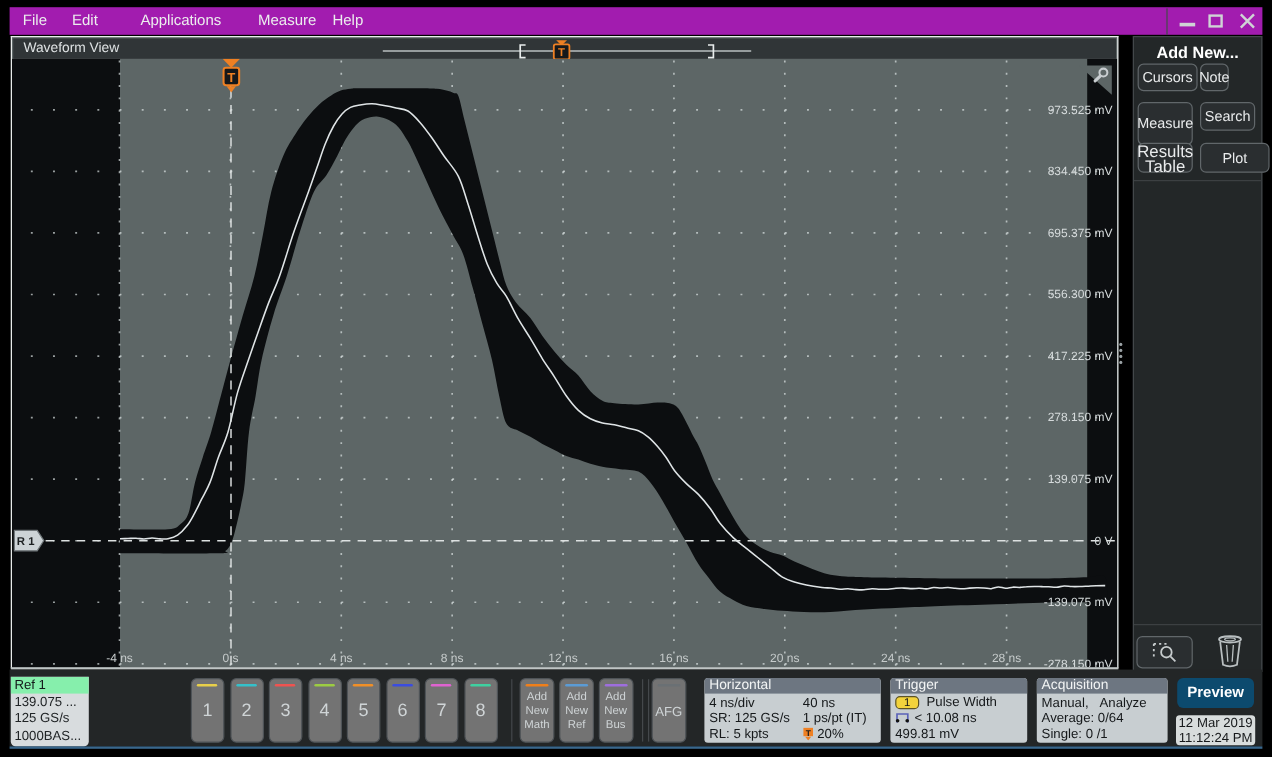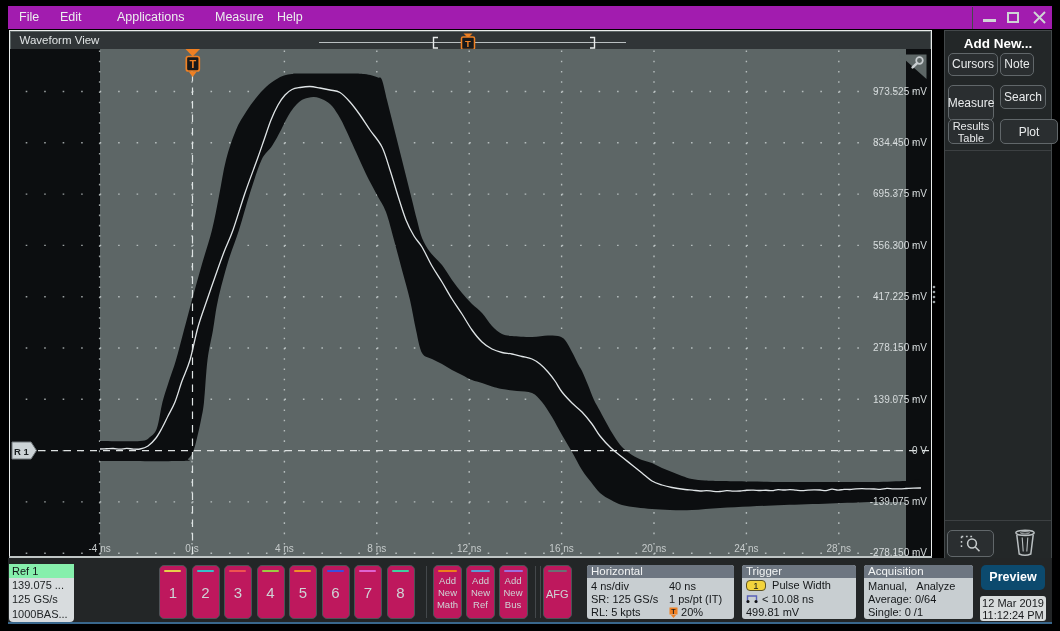--- a/index.html
+++ b/index.html
@@ -4,21 +4,21 @@
 body { width:1060px; height:631px; background:#000; font-family:"Liberation Sans",sans-serif; position:relative; overflow:hidden; }
 .abs { position:absolute; }
 #menubar { left:8px; top:6px; width:1044px; height:23px; background:#a21caf; color:#eceeee; font-size:12.5px; }
 #menubar span { position:absolute; top:3.5px; }
 #wfpanel { left:9px; top:30px; width:922.5px; height:527px; border:1.5px solid #e9eceb; border-bottom:none; background:#5d6666; }
 #titlebar { left:10.5px; top:31.5px; width:919.5px; height:17.5px; background:#303537; color:#dfe3e4; font-size:11.5px; }
 #rpanel { left:944px; top:30px; width:108px; height:530px; background:#232728; border:1px solid #43484a; }
 .rbtn { position:absolute; border:1px solid #61676a; border-radius:5px; background:#2a2e30; color:#e9ebec; font-size:12px; display:flex; align-items:center; justify-content:center; text-align:center; }
 #botbar { left:8px; top:558px; width:1044px; height:64px; background:#232627; }
 #blueline { left:8px; top:622px; width:1044px; height:2px; background:#39678c; }
-.chbtn { position:absolute; top:565px; width:28px; height:54px; background:#be185d; border:1.2px solid #4e5357; border-radius:5px; color:#cfd4d6; }
+.chbtn { position:absolute; top:565px; width:28px; height:54px; background:#737373; border:1.2px solid #4e5357; border-radius:5px; color:#cfd4d6; }
 .chbar { position:absolute; top:3.5px; left:4px; width:17px; height:2.5px; border-radius:1px; }
 .chnum { position:absolute; width:100%; text-align:center; top:18px; font-size:15px; }
 .addtxt { position:absolute; width:100%; text-align:center; top:9px; font-size:9.5px; line-height:12px; }
 .vsep { position:absolute; top:566px; width:1px; height:52px; background:#44484b; }
 .infobox { position:absolute; top:564.5px; height:54.5px; border-radius:3px; overflow:hidden; background:#c8ced1; }
 .infohead { height:13.5px; background:#6d7681; color:#f2f4f4; font-size:11.5px; padding-left:4px; line-height:13px; }
 .inforow { position:absolute; left:4px; font-size:11px; color:#15181a; white-space:nowrap; }
 .gv { stroke:#dfe6e6; stroke-width:1.4; stroke-dasharray:1.6 8.66; opacity:.68; fill:none; }
 .gh { stroke:#dfe6e6; stroke-width:1.4; stroke-dasharray:1.6 16.88; opacity:.68; fill:none; }
 </style></head>
@@ -114,24 +114,24 @@
 </svg>
 <svg class="abs" style="left:930px;top:284px" width="8" height="22">
  <circle cx="4" cy="3" r="1.3" fill="#9aa1a4"></circle>
     <circle cx="4" cy="8" r="1.3" fill="#9aa1a4"></circle>
  <circle cx="4" cy="13" r="1.3" fill="#9aa1a4"></circle>
     <circle cx="4" cy="18" r="1.3" fill="#9aa1a4"></circle>
 </svg>
 <div id="rpanel" class="abs"></div>
 <div class="abs" style="left:944px;top:36px;width:108px;text-align:center;color:#fff;font-size:13.5px;font-weight:bold">Add New...</div>
 <div class="rbtn" style="left:948px;top:52.5px;width:50px;height:23.5px">Cursors</div>
-<div class="rbtn" style="left:1000px;top:52.5px;width:34px;height:23.5px">Note</div>
+<div class="rbtn" style="left:1000px;top:52.5px;width:24px;height:23.5px">Note</div>
 <div class="rbtn" style="left:948px;top:85px;width:46px;height:36px">Measure</div>
 <div class="rbtn" style="left:1000px;top:85px;width:46px;height:24px">Search</div>
-<div class="rbtn" style="left:948px;top:119px;width:46px;height:25px;font-size:11px;line-height:12px">Results<br>Table</div>
+<div class="rbtn" style="left:948px;top:119px;width:46px;height:25px;font-size:14px;line-height:12px">Results<br>Table</div>
 <div class="rbtn" style="left:1000px;top:119px;width:58px;height:25px">Plot</div>
 <div class="abs" style="left:945px;top:150px;width:106px;height:1px;background:#3c4042"></div>
 <div class="abs" style="left:945px;top:520px;width:106px;height:1px;background:#3c4042"></div>
 <div class="rbtn" style="left:947px;top:530px;width:47px;height:27px"></div>
 <svg class="abs" style="left:947px;top:530px" width="47" height="27">
  <g stroke="#c7cccd" stroke-width="1.5" fill="none">
   <path d="M14.5,6.5 h11 M14.5,6.5 v11" stroke-dasharray="1.8 2.6"></path>
   <circle cx="25" cy="13.5" r="4.4"></circle>
   <line x1="28.3" y1="16.9" x2="32.5" y2="21.2"></line>
  </g>

